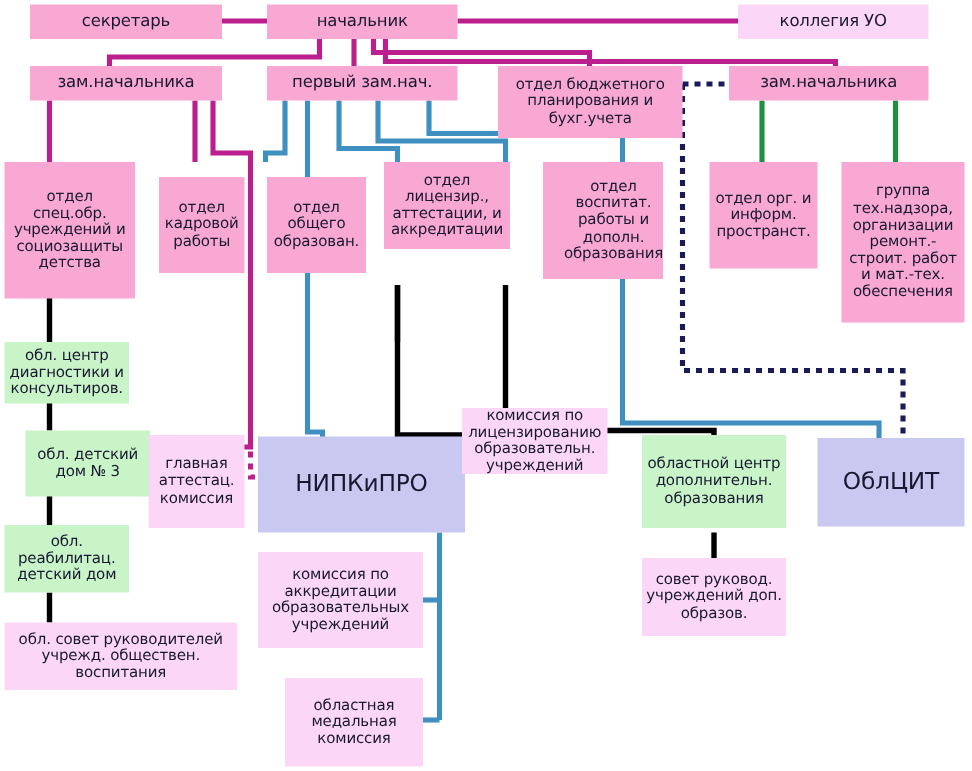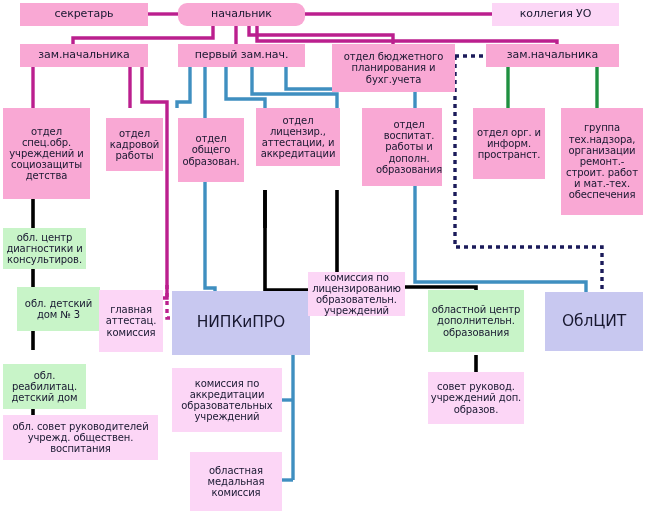--- a/index.html
+++ b/index.html
@@ -105,21 +105,21 @@
       <path d="M455,56 L486,56" stroke="#1b1b5a" stroke-width="3.4" stroke-dasharray="4,4"></path>
       <path d="M455,56 L455,247 L602,247 L602,300" stroke="#1b1b5a" stroke-width="3.4" stroke-dasharray="4,4"></path>
       <path d="M167,285 L167,318 L190,318" stroke="#bb1f8e" stroke-width="3.4" stroke-dasharray="4,4"></path>
     </g>
   </svg>
 
   <div class="node gray fs11" style="left:20px;top:3px;width:128px;height:23px;">
     <span>секретарь</span>
   </div>
 
-  <div class="node gray fs11" style="left:178px;top:3px;width:127px;height:23px;border-radius:9px;">
+  <div class="node gray fs11" style="left:178px;top:3px;width:127px;height:23px;">
     <span>начальник</span>
   </div>
 
   <div class="node pink fs11" style="left:492px;top:3px;width:127px;height:23px;">
     <span>коллегия УО</span>
   </div>
 
   <div class="node gray fs11" style="left:20px;top:44px;width:128px;height:23px;">
     <span>зам.начальника</span>
   </div>
@@ -133,21 +133,21 @@
   </div>
 
   <div class="node gray fs11" style="left:486px;top:44px;width:133px;height:23px;">
     <span>зам.начальника</span>
   </div>
 
   <div class="node gray fs10" style="left:3px;top:108px;width:87px;height:91px;">
     <span>отдел спец.обр. учреждений и социозащиты детства</span>
   </div>
 
-  <div class="node gray fs10" style="left:106px;top:118px;width:57px;height:53px;">
+  <div class="node gray fs10" style="left:106px;top:118px;width:57px;height:64px;">
     <span>отдел кадровой работы</span>
   </div>
 
   <div class="node gray fs10" style="left:178px;top:118px;width:66px;height:64px;">
     <span>отдел общего образован.</span>
   </div>
 
   <div class="node gray fs10" style="left:256px;top:108px;width:84px;height:58px;">
     <span>отдел лицензир., аттестации, и аккредитации</span>
   </div>
@@ -165,21 +165,21 @@
   </div>
 
   <div class="node mint fs10" style="left:3px;top:228px;width:83px;height:41px;">
     <span>обл. центр диагностики и консультиров.</span>
   </div>
 
   <div class="node mint fs10" style="left:17px;top:287px;width:83px;height:44px;">
     <span>обл. детский дом № 3</span>
   </div>
 
-  <div class="node mint fs10" style="left:3px;top:350px;width:83px;height:45px;margin-top:14px;">
+  <div class="node mint fs10" style="left:3px;top:350px;width:83px;height:45px;">
     <span>обл. реабилитац. детский дом</span>
   </div>
 
   <div class="node pink fs10" style="left:3px;top:415px;width:155px;height:45px;">
     <span>обл. совет руководителей учрежд. обществен. воспитания</span>
   </div>
 
   <div class="node pink fs10" style="left:99px;top:290px;width:64px;height:62px;">
     <span>главная аттестац. комиссия</span>
   </div>

